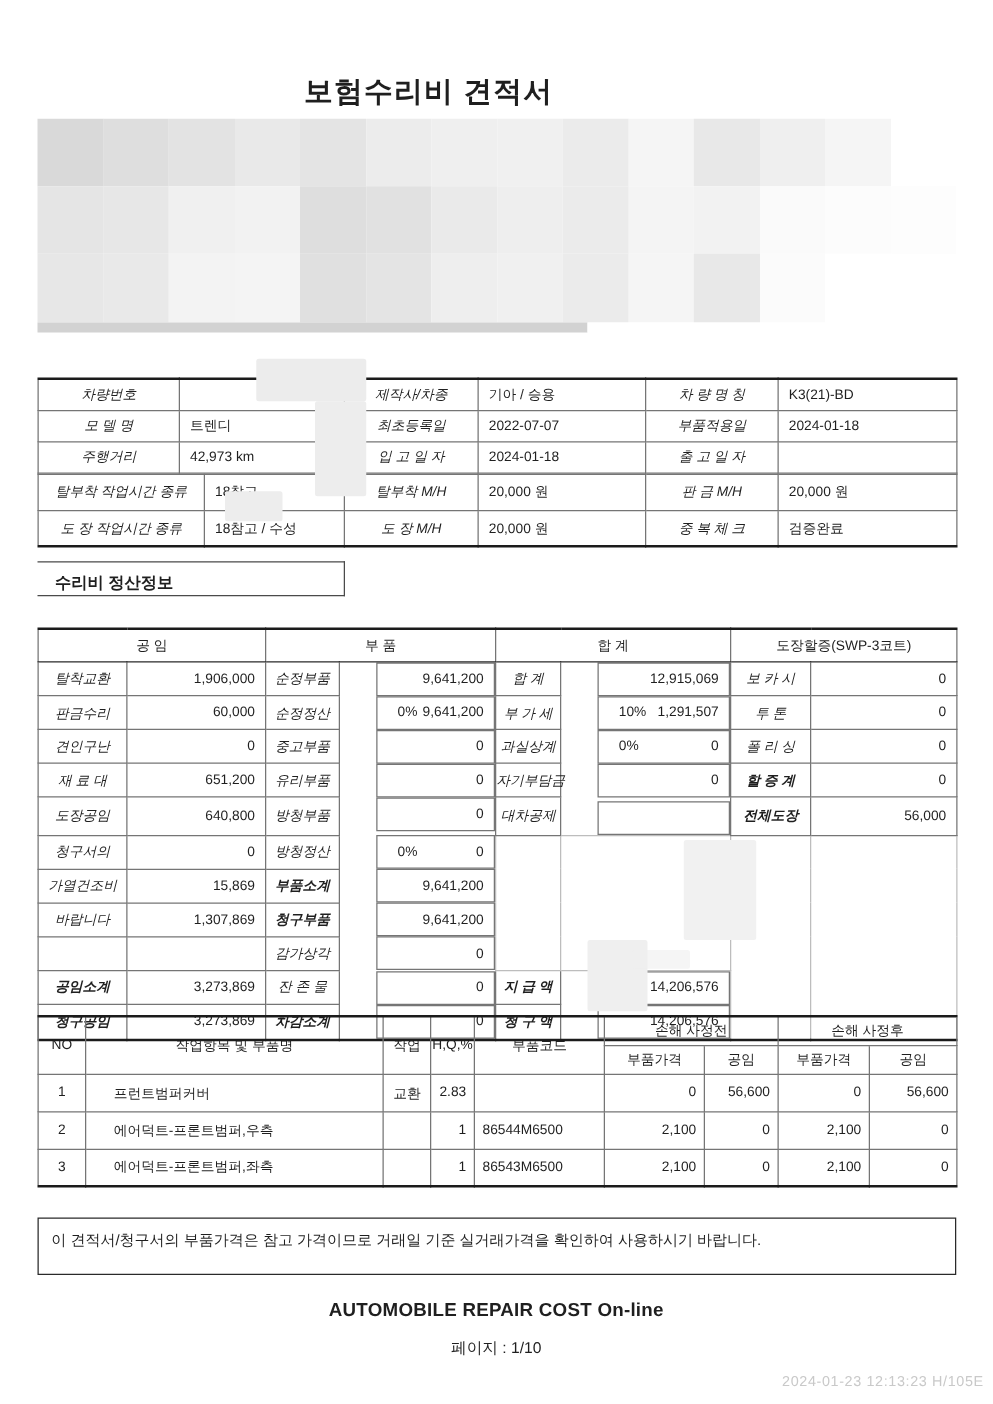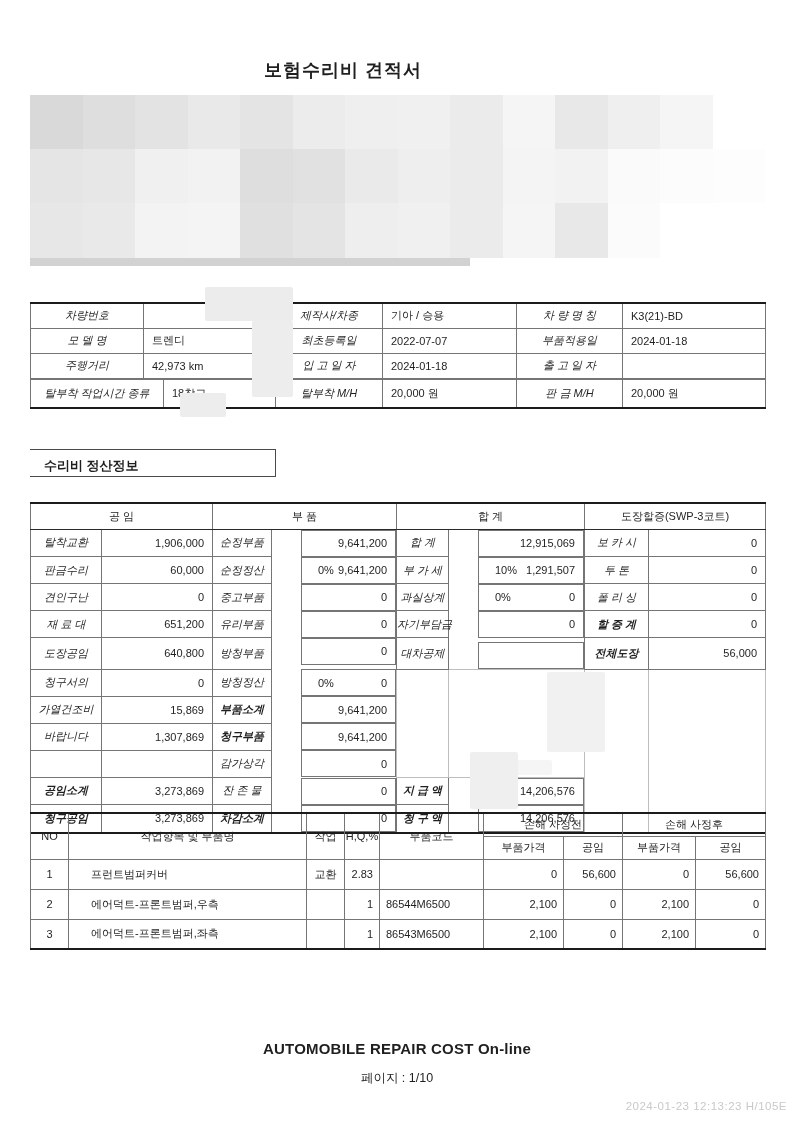--- a/index.html
+++ b/index.html
@@ -3,21 +3,21 @@
 <meta charset="utf-8">
 <style>
   html,body { margin:0; padding:0; background:#ffffff; }
   .page {
     position:relative; width:794px; height:1123px; background:#ffffff;
     font-family:"Liberation Sans","DejaVu Sans",sans-serif;
     color:#1f1f1f; overflow:hidden;
   }
   .title {
     position:absolute; top:58px; left:0; width:686px; text-align:center;
-    font-size:18px; font-weight:bold; letter-spacing:1px;
+    font-size:23px; font-weight:bold; letter-spacing:1px;
   }
   
   .mosaic { position:absolute; left:30px; top:95px; width:735px; }
   .mrow { display:flex; }
   .mrow > div { flex:1 1 auto; height:100%; }
   .mstrip { display:flex; height:8px; }
   
   .seclabel {
     position:absolute; left:30px; width:246px; height:28px; box-sizing:border-box;
     border-right:1px solid #4a4a4a; border-bottom:1px solid #4a4a4a;
@@ -184,20 +184,28 @@
         </colgroup>
       <tbody id="tbodyB">
           <tr>
             <td class="lbl">탈부착 작업시간 종류</td>
             <td class="val left">18참고</td>
             <td class="lbl">탈부착 M/H</td>
             <td class="val left">20,000 원</td>
             <td class="lbl">판 금 M/H</td>
             <td class="val left">20,000 원</td>
           </tr>
+          <tr>
+            <td class="lbl">도 장 작업시간 종류</td>
+            <td class="val left">18참고 / 수성</td>
+            <td class="lbl">도  장 M/H</td>
+            <td class="val left">20,000 원</td>
+            <td class="lbl">중 복 체 크</td>
+            <td class="val left">검증완료</td>
+          </tr>
         </tbody>
     </table>
   </div>
 
   <div class="seclabel topline" style="top:449px;">수리비 정산정보</div>
 
   <div class="tblwrap" style="top:502px;">
     <table id="settle">
       <colgroup>
           <col style="width:71px">
@@ -417,20 +425,23 @@
             <td class="code">86543M6500</td>
             <td class="num">2,100</td>
             <td class="num">0</td>
             <td class="num">2,100</td>
             <td class="num">0</td>
           </tr>
         </tbody>
     </table>
   </div>
 
+  <div class="notice">
+    <span>이 견적서/청구서의 부품가격은 참고 가격이므로 거래일 기준 실거래가격을 확인하여 사용하시기 바랍니다.</span>
+  </div>
 
   <div class="brand">AUTOMOBILE REPAIR COST On-line</div>
   <div class="pageno">페이지 : 1/10</div>
   <div class="stamp">2024-01-23 12:13:23 H/105E</div>
 
   <div id="blobs">
       <div class="blob" style="left: 205px; top: 287px; width: 88px; height: 34px; background: rgb(236, 236, 236);"></div>
       <div class="blob" style="left: 252px; top: 321px; width: 41px; height: 76px; background: rgb(237, 237, 237);"></div>
       <div class="blob" style="left: 180px; top: 393px; width: 46px; height: 24px; background: rgb(237, 237, 237);"></div>
       <div class="blob" style="left: 547px; top: 672px; width: 58px; height: 80px; background: rgb(241, 241, 241);"></div>

